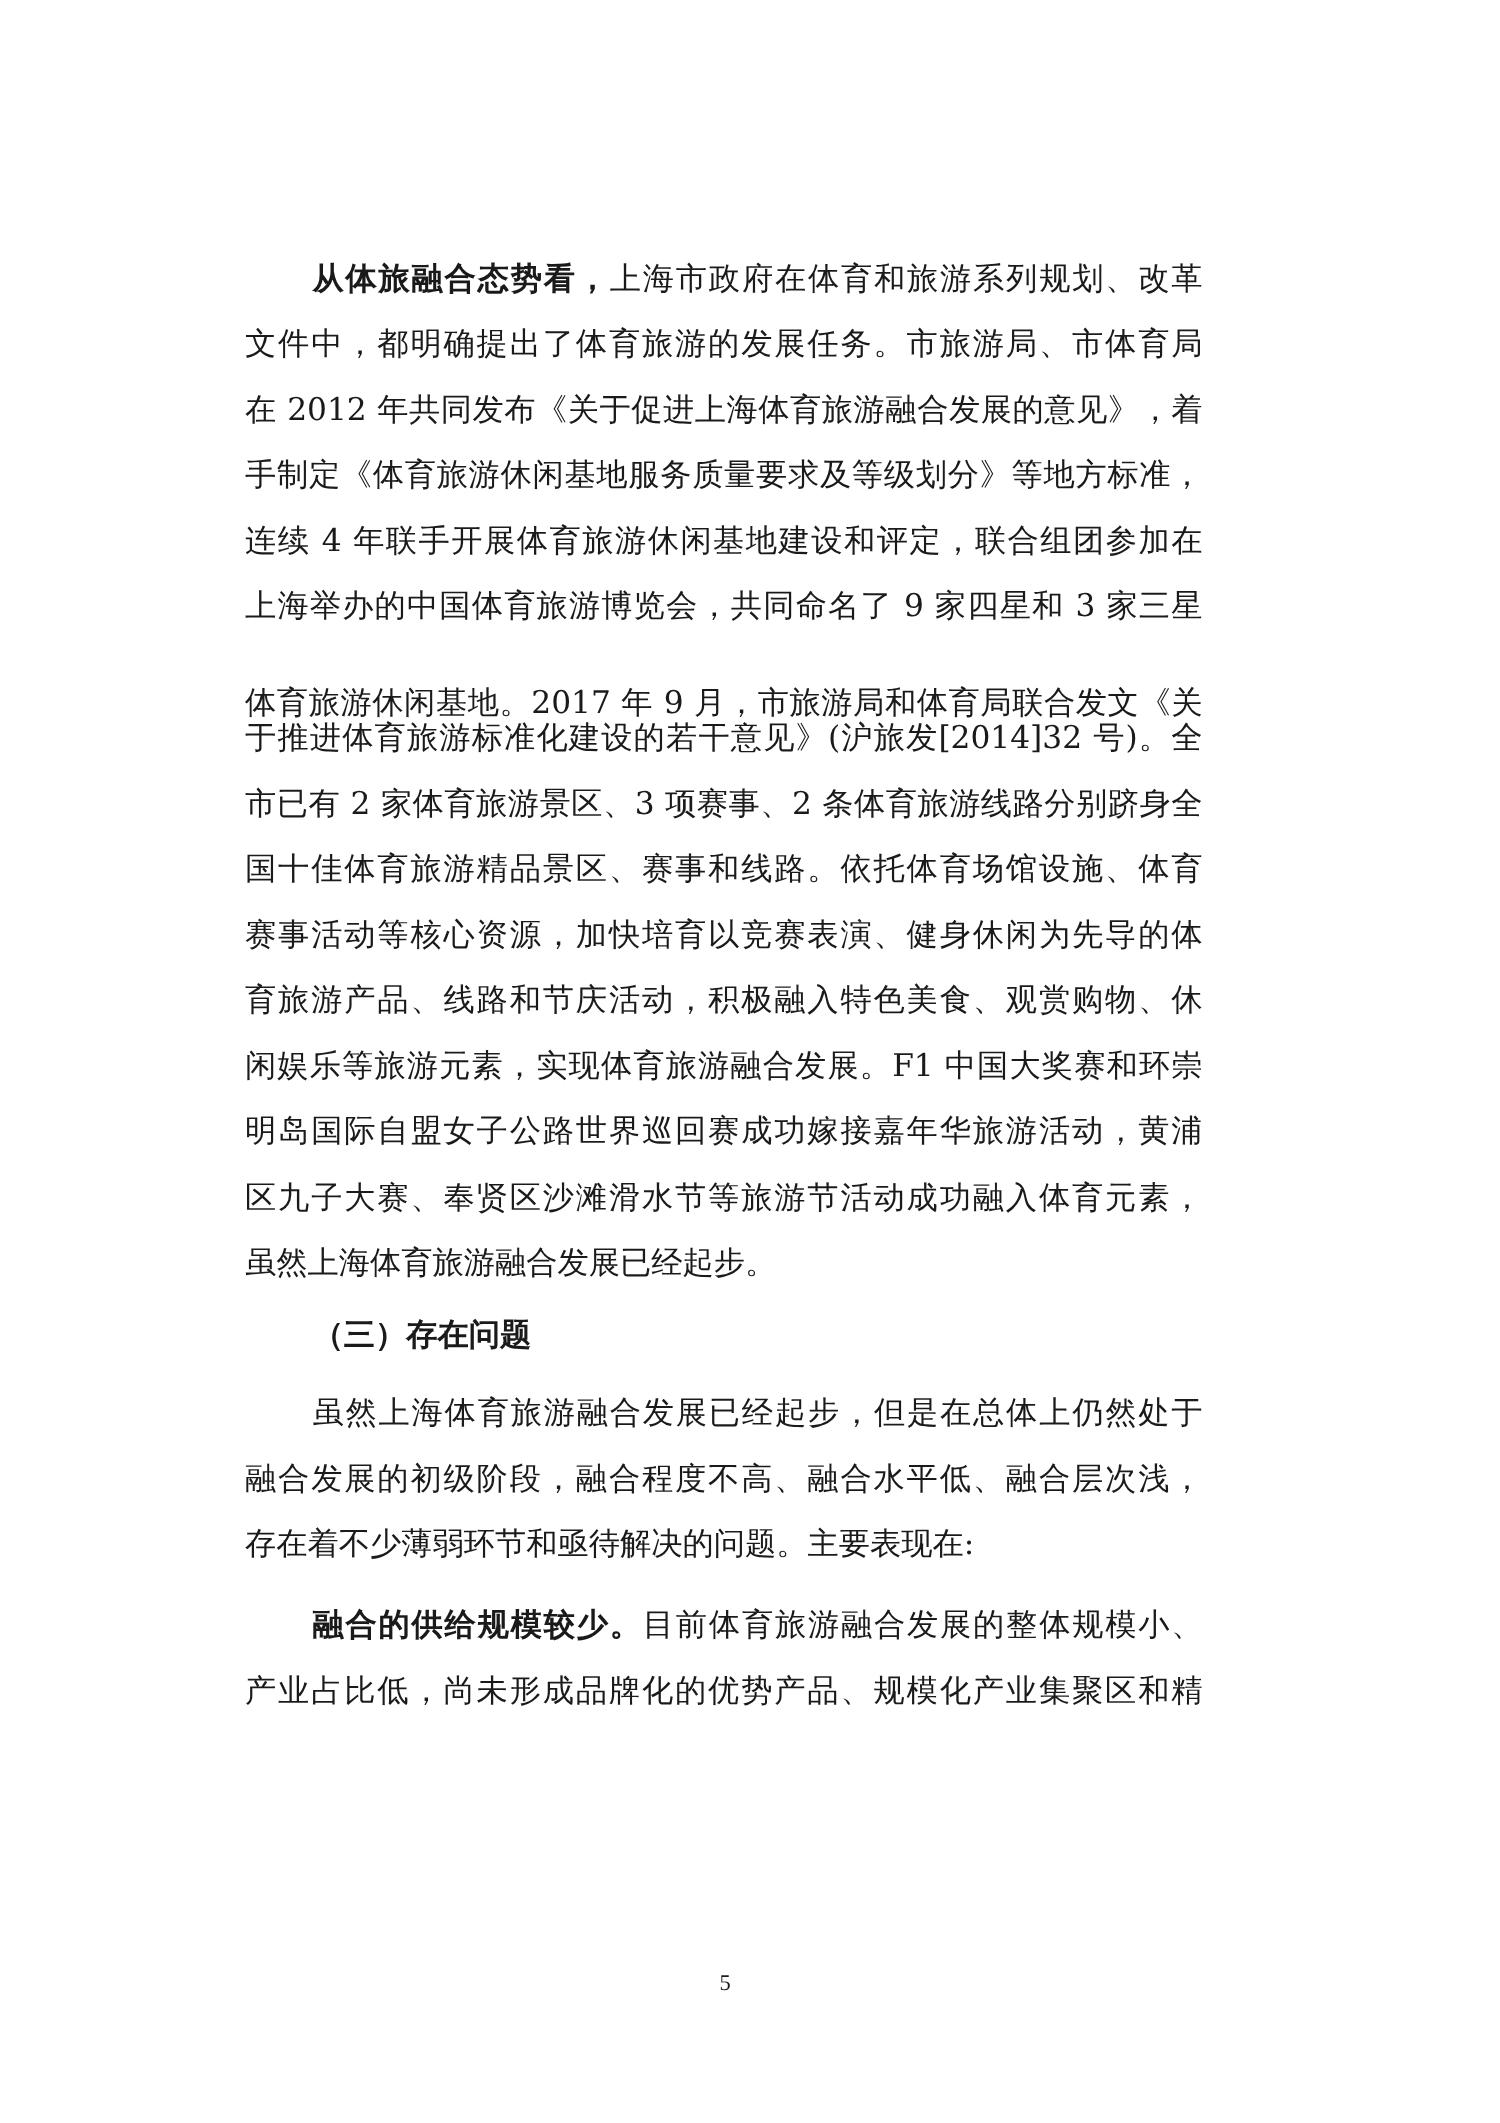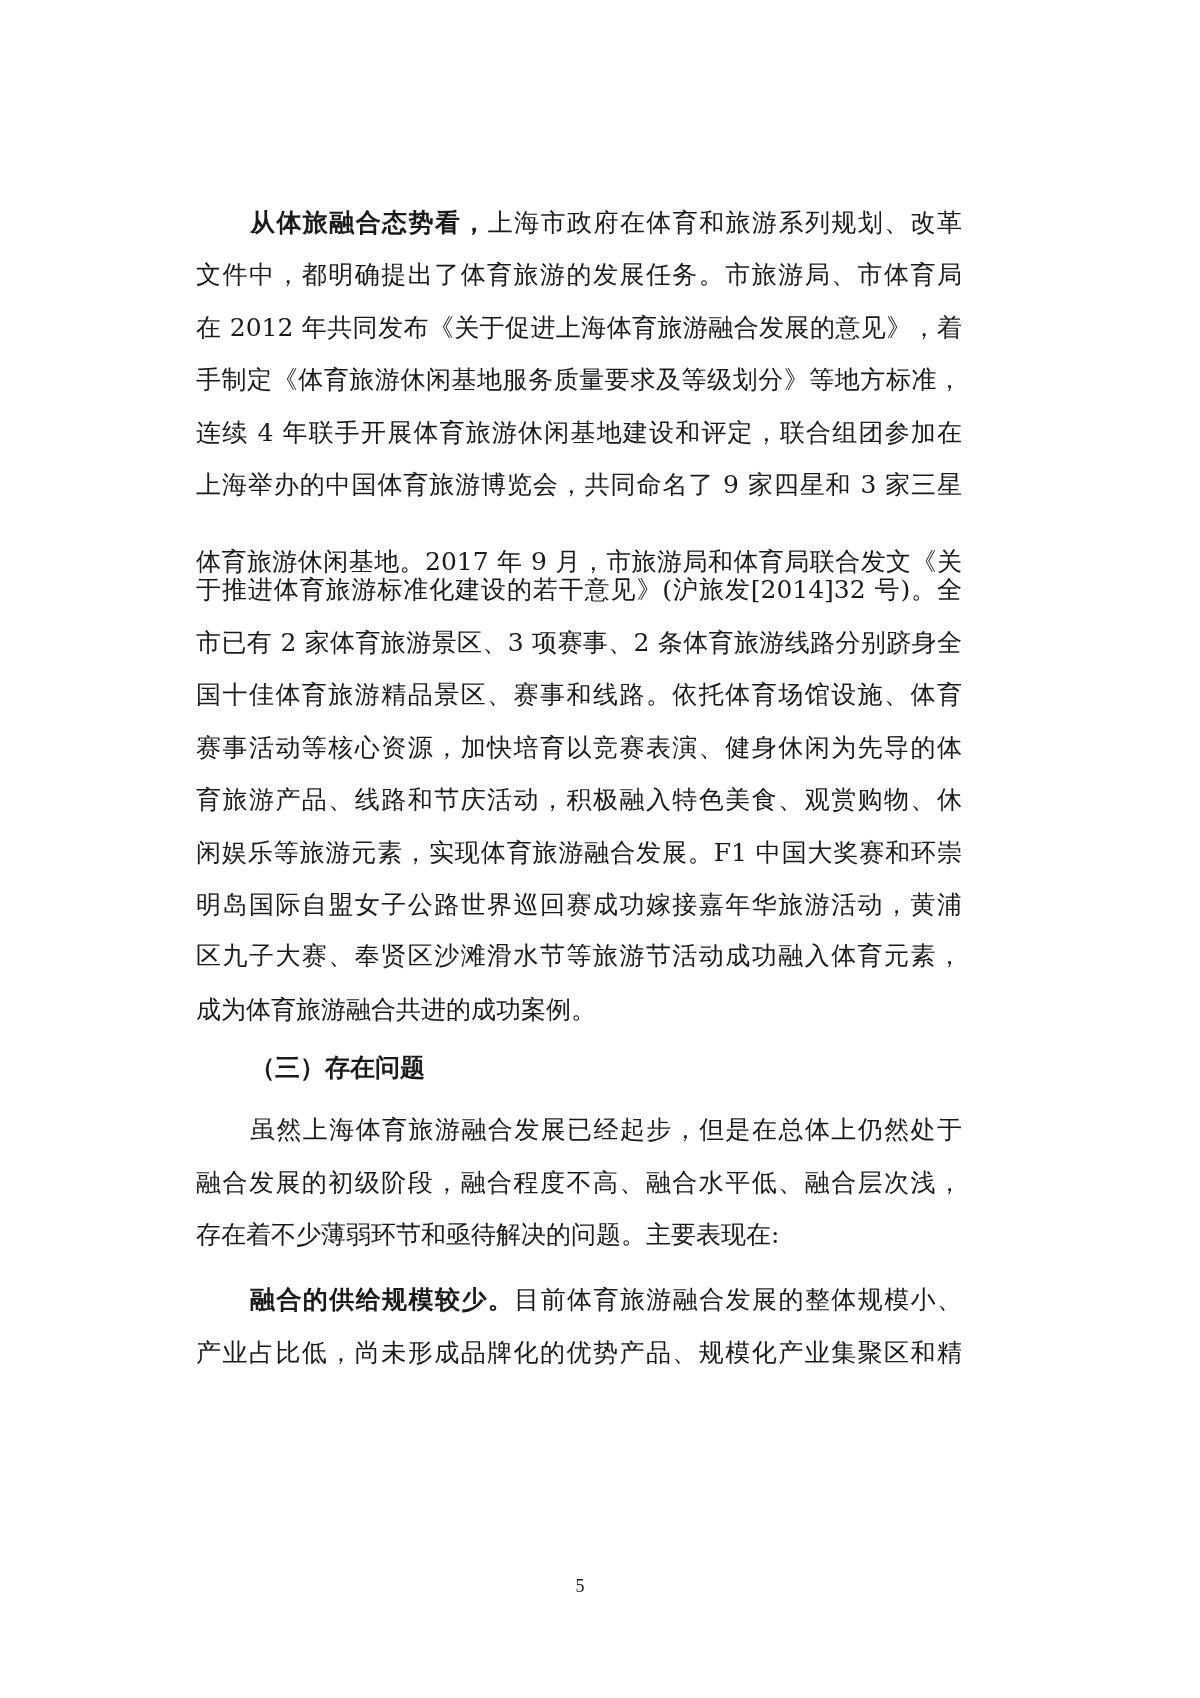--- a/index.html
+++ b/index.html
@@ -28,22 +28,22 @@
   <div class="line" style="top:413px;">连续 4 年联手开展体育旅游休闲基地建设和评定，联合组团参加在</div>
   <div class="line" style="top:465px;">上海举办的中国体育旅游博览会，共同命名了 9 家四星和 3 家三星</div>
   <div class="line" style="top:542px;">体育旅游休闲基地。2017 年 9 月，市旅游局和体育局联合发文《关</div>
   <div class="line" style="top:570px;">于推进体育旅游标准化建设的若干意见》(沪旅发[2014]32 号)。全</div>
   <div class="line" style="top:623px;">市已有 2 家体育旅游景区、3 项赛事、2 条体育旅游线路分别跻身全</div>
   <div class="line" style="top:675px;">国十佳体育旅游精品景区、赛事和线路。依托体育场馆设施、体育</div>
   <div class="line" style="top:728px;">赛事活动等核心资源，加快培育以竞赛表演、健身休闲为先导的体</div>
   <div class="line" style="top:780px;">育旅游产品、线路和节庆活动，积极融入特色美食、观赏购物、休</div>
   <div class="line" style="top:833px;">闲娱乐等旅游元素，实现体育旅游融合发展。F1 中国大奖赛和环崇</div>
   <div class="line" style="top:885px;">明岛国际自盟女子公路世界巡回赛成功嫁接嘉年华旅游活动，黄浦</div>
-  <div class="line" style="top:938px;font-family:Liberation Mono, monospace;">区九子大赛、奉贤区沙滩滑水节等旅游节活动成功融入体育元素，</div>
-  <div class="line last" style="top:990px;">成为体育旅游融合共进的成功案例。</div>
+  <div class="line" style="top:938px;">区九子大赛、奉贤区沙滩滑水节等旅游节活动成功融入体育元素，</div>
+  <div class="line last" style="top:990px;">虽然上海体育旅游融合发展已经起步。</div>
 
   <div class="heading" style="top:1048px;">（三）存在问题</div>
 
   <div class="line indent" style="top:1110px;">虽然上海体育旅游融合发展已经起步，但是在总体上仍然处于</div>
   <div class="line" style="top:1163px;">融合发展的初级阶段，融合程度不高、融合水平低、融合层次浅，</div>
   <div class="line last" style="top:1215px;">存在着不少薄弱环节和亟待解决的问题。主要表现在:</div>
 
   <div class="line indent" style="top:1280px;"><span class="bold">融合的供给规模较少。</span><span>目前体育旅游融合发展的整体规模小、</span></div>
   <div class="line" style="top:1333px;">产业占比低，尚未形成品牌化的优势产品、规模化产业集聚区和精</div>
 </div>

